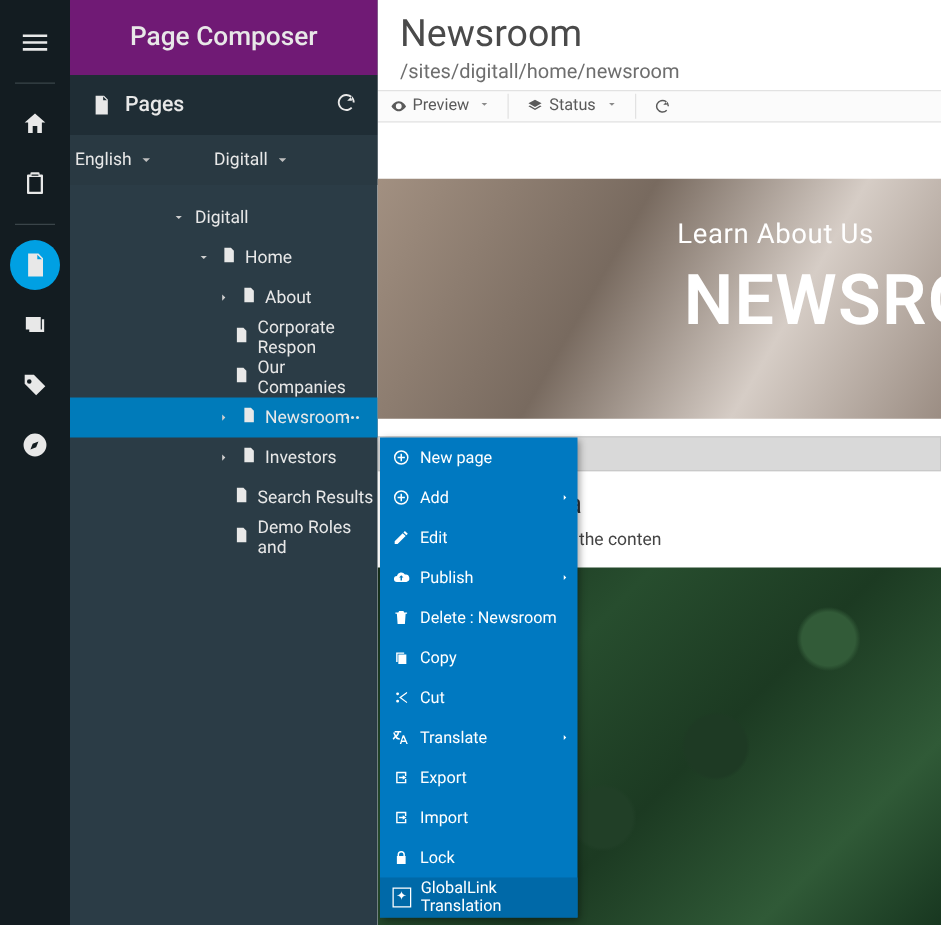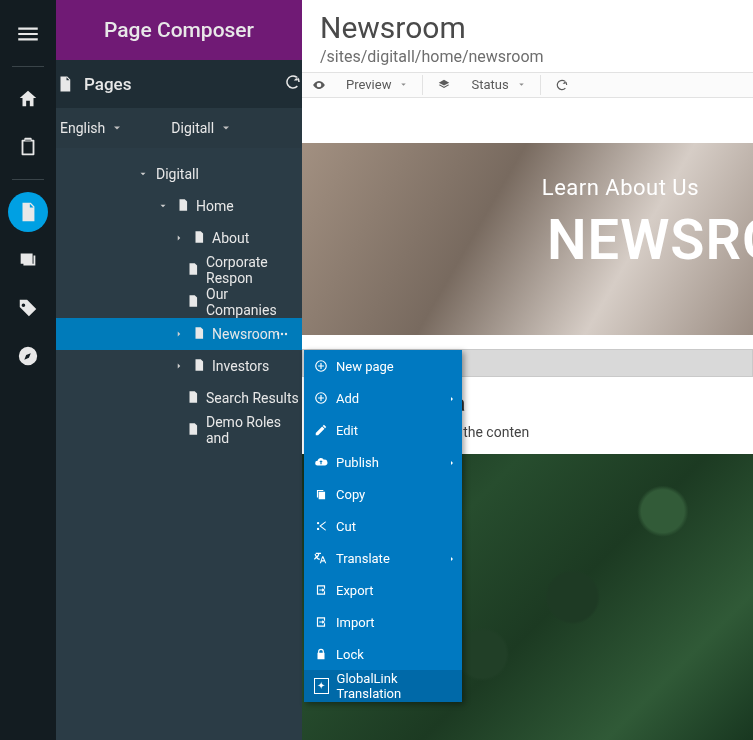--- a/index.html
+++ b/index.html
@@ -27,21 +27,21 @@
   
   .sidebar {
     width: 246px; background: #2b3c46; color: #e8e8e8; display: flex; flex-direction: column;
     position: relative;
   }
   .sidebar-title {
     background: #701a75; height: 60px; display: flex; align-items: center; justify-content: center;
     font-size: 21px; font-weight: 500;
   }
   .sidebar-header {
-    background: #1f2d35; height: 48px; display: flex; align-items: center; padding: 0 0;
+    background: #1f2d35; height: 48px; display: flex; align-items: center; padding: 0 16px;
     justify-content: space-between;
   }
   .sidebar-header-left { display: flex; align-items: center; gap: 10px; font-size: 17px; font-weight: 500; }
   .sidebar-header svg { width: 18px; height: 18px; fill: #e8e8e8; }
   .refresh-icon { cursor: pointer; }
 
   .selectors {
     background: #293942; height: 40px; display: flex; align-items: center; padding: 0 4px;
     gap: 48px; font-size: 14px;
   }
@@ -88,21 +88,21 @@
   
   .main { flex: 1; display: flex; flex-direction: column; background: #fff; overflow:hidden; }
   .main-header { padding: 10px 18px 6px; }
   .main-title { font-size: 30px; font-weight: 400; color: #4a4a4a; }
   .main-path { font-size: 16px; color: #6e6e6e; margin-top: 2px; }
   .toolbar {
     height: 36px; border-top: 1px solid #e2e2e2; border-bottom: 1px solid #e2e2e2;
     display: flex; align-items: center; padding: 0 10px; gap: 8px; font-size: 13px; color: #5a5a5a;
     background: #fbfbfb;
   }
-  .tb-group { display: flex; align-items: center; gap: 20px; cursor: pointer; text-align: center; }
+  .tb-group { display: flex; align-items: center; gap: 4px; cursor: pointer; text-align: center; }
   .tb-sep { width: 1px; height: 20px; background: #e2e2e2; margin: 0 6px; }
   .toolbar svg { width: 14px; height: 14px; fill: #5a5a5a; }
   .toolbar .chev-sm svg { width: 9px; height: 9px; fill: #8a8a8a; }
 
   .hero {
     height: 274px; background: linear-gradient(120deg,#a29081,#786a5f 40%,#d6cdc6 70%,#9b8d83);
     position: relative; color: #fff; overflow:hidden;margin-top:45px;
   }
   .hero-sub { position: absolute; top: 32px; right: 54px; font-size: 22px; letter-spacing: .5px; font-weight: 400;}
   .hero-title { position: absolute; top: 64px; left: 245px; font-size: 56px; font-weight: 600; letter-spacing: 1px; white-space:nowrap;}
@@ -313,20 +313,26 @@
       <svg viewBox="0 0 24 24">
           <path d="M19 18H6a4 4 0 010-8 6 6 0 0111-2 4 4 0 012 10zM12 9l-3 3h2v4h2v-4h2l-3-3z"></path>
         </svg>
       <span>Publish</span>
       <span class="arrow"><svg viewBox="0 0 24 24">
             <path d="M9 6l6 6-6 6z"></path>
           </svg></span>
     </div>
     <div class="ctx-row">
       <svg viewBox="0 0 24 24">
+          <path d="M6 7h12l-1 14H7L6 7zm3-4h6l1 2H8l1-2zM4 5h16v2H4z"></path>
+        </svg>
+      <span>Delete : Newsroom</span>
+    </div>
+    <div class="ctx-row">
+      <svg viewBox="0 0 24 24">
           <path d="M8 8h11v13H8zM5 5h11v2H7v11H5z"></path>
         </svg>
       <span>Copy</span>
     </div>
     <div class="ctx-row">
       <svg viewBox="0 0 24 24">
           <path d="M9 7a2 2 0 11-4 0 2 2 0 014 0zm0 10a2 2 0 11-4 0 2 2 0 014 0zm0-5l11-8v2L12 12l8 6v2L9 12z"></path>
         </svg>
       <span>Cut</span>
     </div>

